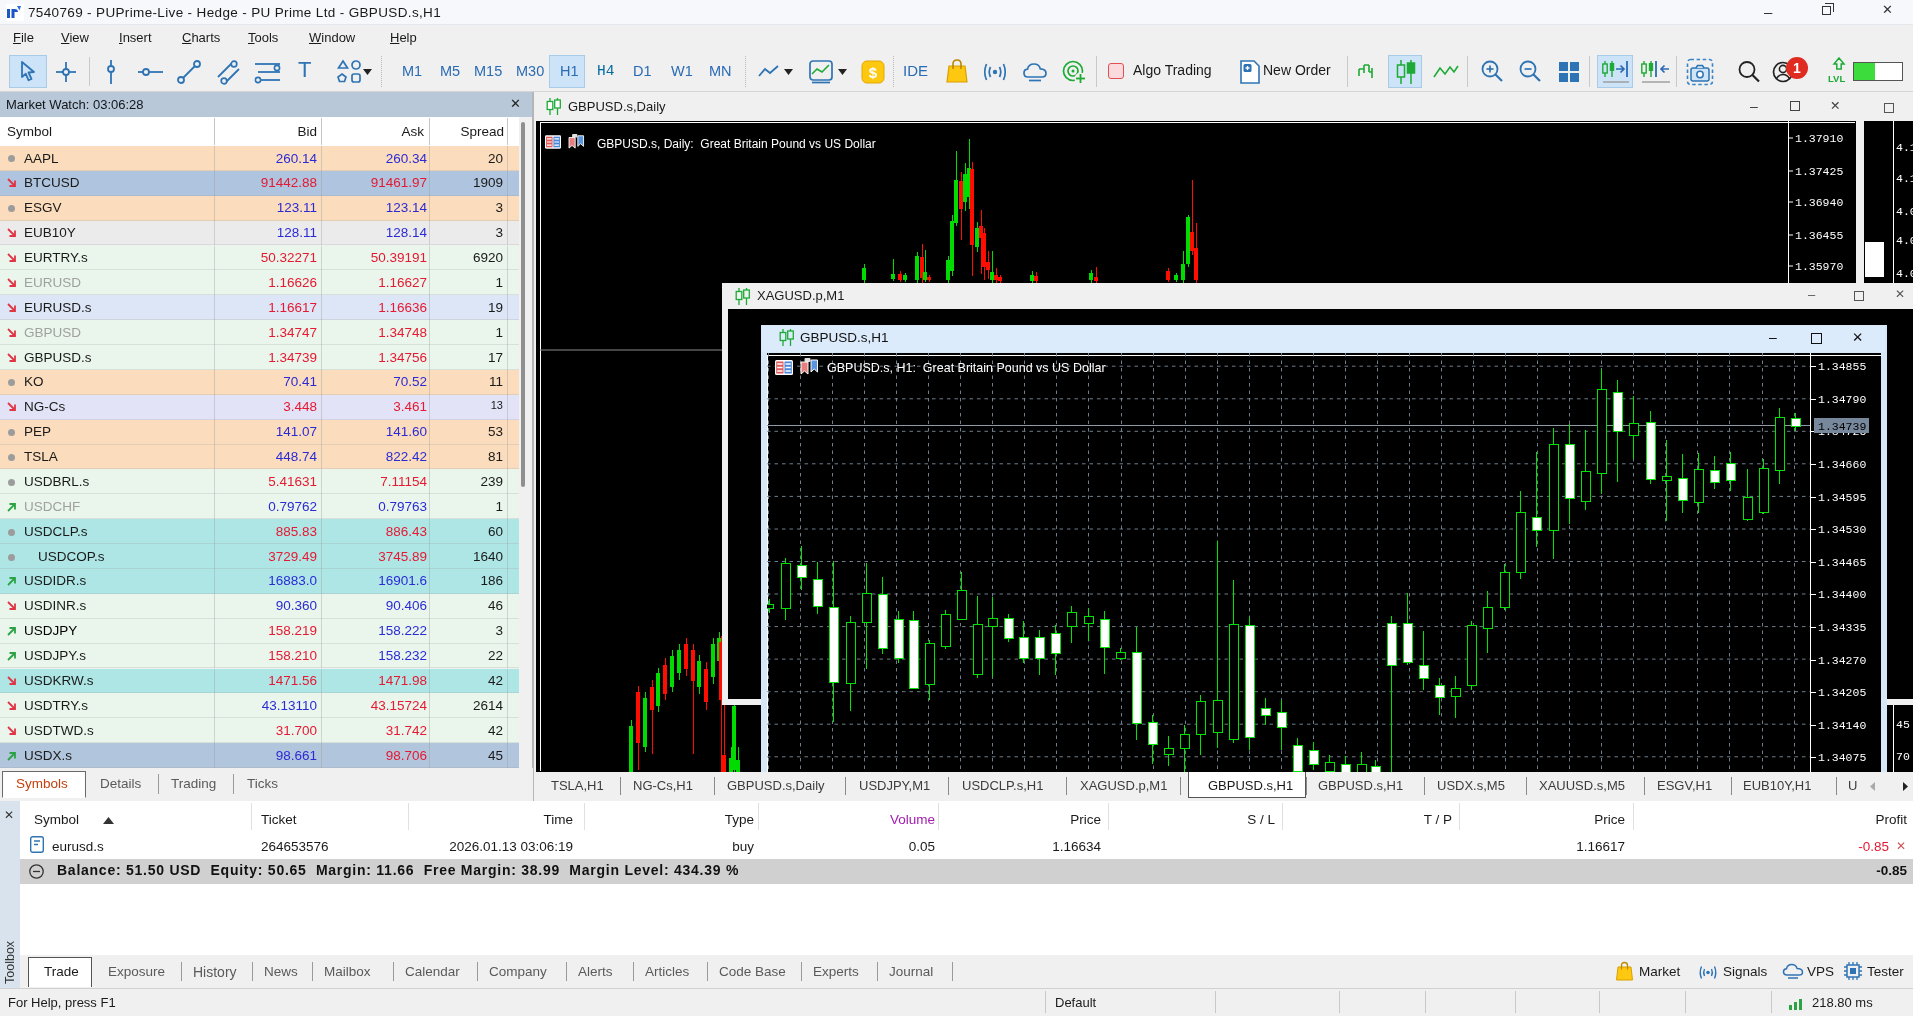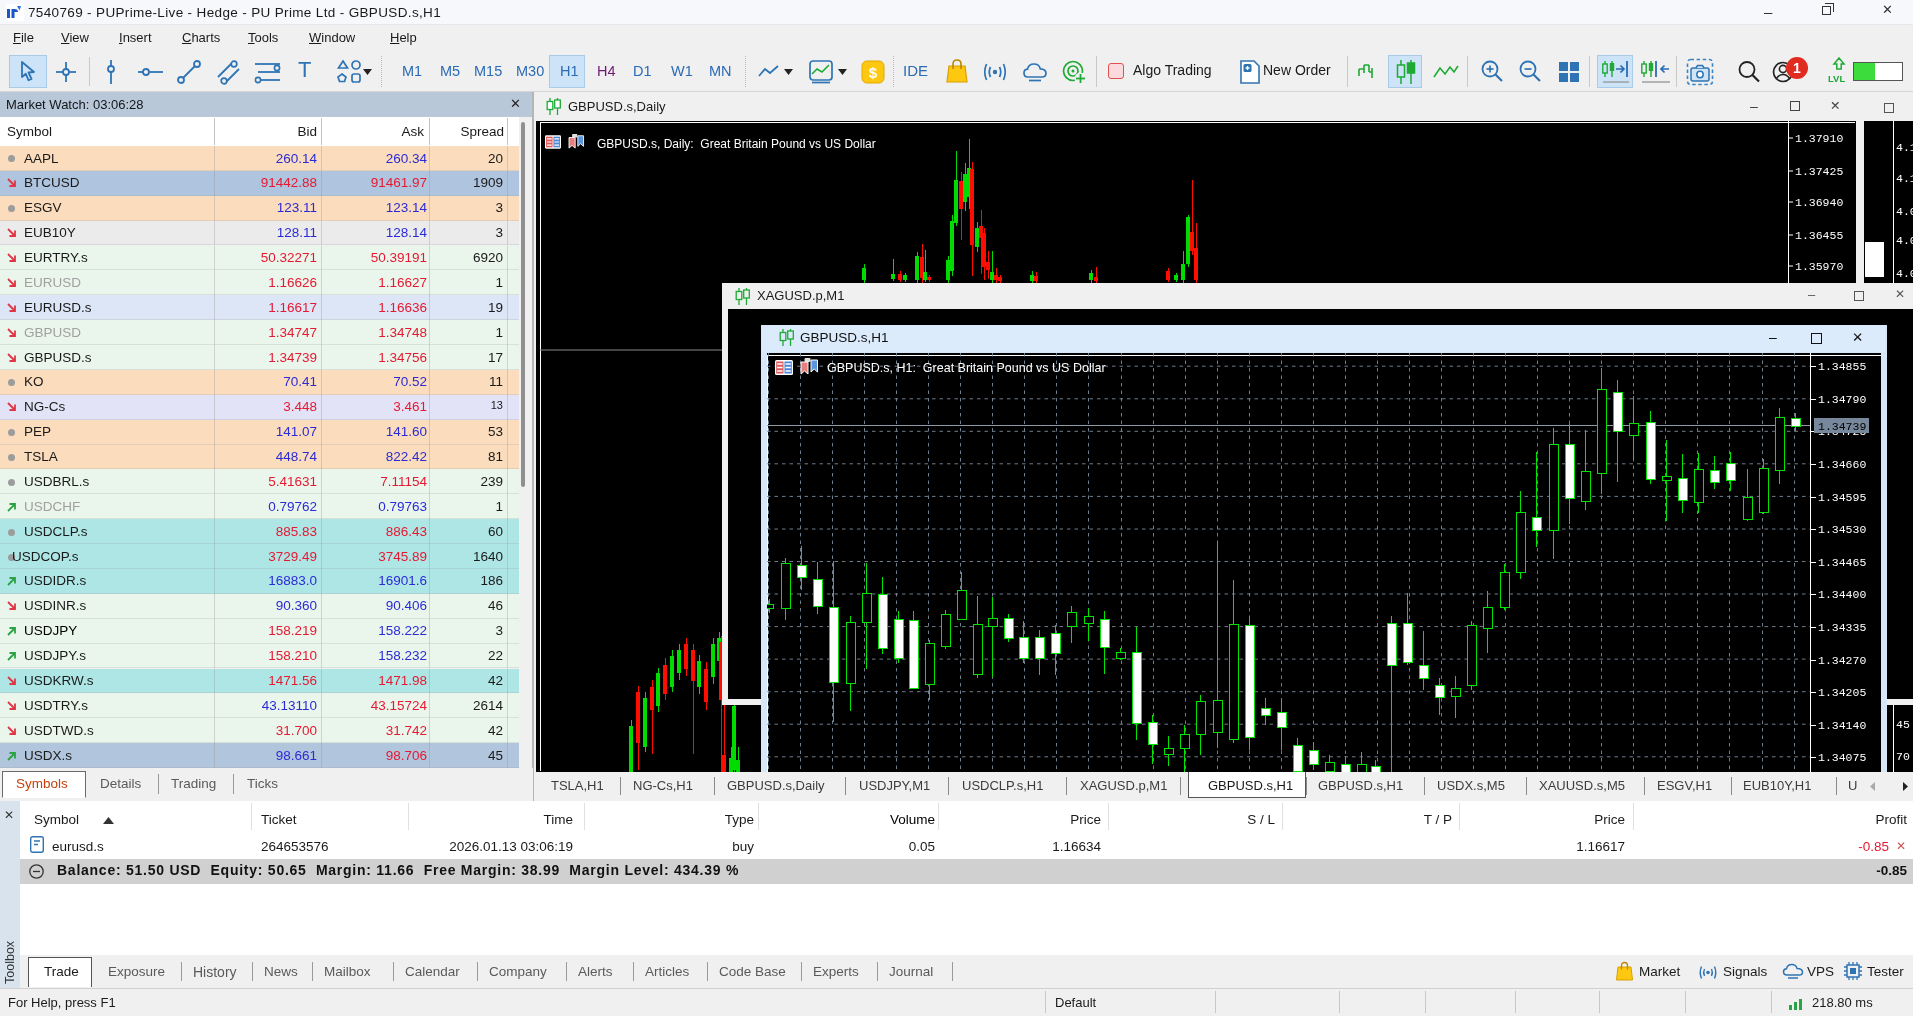--- a/index.html
+++ b/index.html
@@ -74,21 +74,21 @@
 <svg class="abs" style="left:363px;top:68px" width="10" height="8">
     <path d="M0 1 L9 1 L4.5 7 Z" fill="#222"></path>
   </svg>
 <div class="abs" style="left:381px;top:56px;width:1px;height:31px;border-left:1px dotted #b9b9b9"></div>
 <div class="abs" style="left:549px;top:55px;width:36px;height:33px;background:#cde3f7;border:1px solid #a8cbe8;"></div>
 <div class="txt" style="left:402px;top:63px;font-size:14.5px;color:#2a6bb4;">M1</div>
 <div class="txt" style="left:440px;top:63px;font-size:14.5px;color:#2a6bb4;">M5</div>
 <div class="txt" style="left:474px;top:63px;font-size:14.5px;color:#2a6bb4;">M15</div>
 <div class="txt" style="left:516px;top:63px;font-size:14.5px;color:#2a6bb4;">M30</div>
 <div class="txt" style="left:560px;top:63px;font-size:14.5px;color:#2a6bb4;">H1</div>
-<div class="txt" style="left:597px;top:63px;font-size:14.5px;color:#701a75;">H4</div>
+<div class="txt" style="left:597px;top:63px;font-size:14.5px;color:#0369a1;font-family:Liberation Mono, monospace;">H4</div>
 <div class="txt" style="left:633px;top:63px;font-size:14.5px;color:#2a6bb4;">D1</div>
 <div class="txt" style="left:671px;top:63px;font-size:14.5px;color:#2a6bb4;">W1</div>
 <div class="txt" style="left:709px;top:63px;font-size:14.5px;color:#2a6bb4;">MN</div>
 <div class="abs" style="left:745px;top:56px;width:1px;height:31px;border-left:1px dotted #b9b9b9"></div>
 <svg class="abs" style="left:757px;top:64px" width="24" height="16" viewBox="0 0 24 16">
     <path d="M2 12 L8 5 L13 9 L21 2" fill="none" stroke="#2e74b5" stroke-width="1.8"></path>
   </svg>
 <svg class="abs" style="left:784px;top:68px" width="10" height="8">
     <path d="M0 1 L9 1 L4.5 7 Z" fill="#222"></path>
   </svg>
@@ -400,21 +400,21 @@
 <div class="txt" style="left:24px;top:523.7px;font-size:13.5px;color:#1a1a1a;">USDCLP.s</div>
 <div class="txt" style="right:1596px;top:523.7px;font-size:13.5px;color:#e51932;">885.83</div>
 <div class="txt" style="right:1486px;top:523.7px;font-size:13.5px;color:#e51932;">886.43</div>
 <div class="txt" style="right:1410px;top:523.7px;font-size:13.5px;color:#1a1a1a;">60</div>
 <div class="abs" style="left:214px;top:519.2px;width:1px;height:24.88px;background:rgba(150,150,150,0.35)"></div>
 <div class="abs" style="left:321px;top:519.2px;width:1px;height:24.88px;background:rgba(150,150,150,0.35)"></div>
 <div class="abs" style="left:429px;top:519.2px;width:1px;height:24.88px;background:rgba(150,150,150,0.35)"></div>
 <div class="abs" style="left:507px;top:519.2px;width:1px;height:24.88px;background:rgba(150,150,150,0.35)"></div>
 <div class="abs" style="left:0px;top:544.1px;width:519px;height:24.88px;background:#aee6e6;border-bottom:1px solid rgba(160,160,160,0.25)"></div>
 <div class="abs" style="left:8px;top:553.5px;width:7px;height:7px;border-radius:50%;background:#9c9c9c"></div>
-<div class="txt" style="left:12px;top:548.5799999999999px;font-size:13.5px;color:#1a1a1a;text-align:right;">USDCOP.s</div>
+<div class="txt" style="left:38px;top:548.5799999999999px;font-size:13.5px;color:#1a1a1a;text-align:right;">USDCOP.s</div>
 <div class="txt" style="right:1596px;top:548.5799999999999px;font-size:13.5px;color:#e51932;">3729.49</div>
 <div class="txt" style="right:1486px;top:548.5799999999999px;font-size:13.5px;color:#e51932;">3745.89</div>
 <div class="txt" style="right:1410px;top:548.5799999999999px;font-size:13.5px;color:#1a1a1a;">1640</div>
 <div class="abs" style="left:214px;top:544.1px;width:1px;height:24.88px;background:rgba(150,150,150,0.35)"></div>
 <div class="abs" style="left:321px;top:544.1px;width:1px;height:24.88px;background:rgba(150,150,150,0.35)"></div>
 <div class="abs" style="left:429px;top:544.1px;width:1px;height:24.88px;background:rgba(150,150,150,0.35)"></div>
 <div class="abs" style="left:507px;top:544.1px;width:1px;height:24.88px;background:rgba(150,150,150,0.35)"></div>
 <div class="abs" style="left:0px;top:569.0px;width:519px;height:24.88px;background:#aee6e6;border-bottom:1px solid rgba(160,160,160,0.25)"></div>
 <svg class="abs" style="left:5px;top:574.4px" width="14" height="14" viewBox="0 0 14 14">
     <path d="M3 11 L10 4 M10 9.5 L10 4 L4.5 4" fill="none" stroke="#2ba345" stroke-width="1.8"></path>
@@ -965,21 +965,21 @@
 <div class="abs" style="left:0px;top:801px;width:20px;height:187px;background:#d9e3ee;"></div>
 <div class="txt" style="left:4px;top:808px;font-size:12px;color:#333;">✕</div>
 <div class="txt" style="left:3px;top:984px;font-size:12.5px;color:#333;transform:rotate(-90deg);transform-origin:0 0;">Toolbox</div>
 <div class="txt" style="left:34px;top:812px;font-size:13.5px;color:#1a1a1a;">Symbol</div>
 <svg class="abs" style="left:103px;top:817px" width="11" height="7">
     <path d="M5.5 0 L11 7 L0 7 Z" fill="#333"></path>
   </svg>
 <div class="txt" style="left:261px;top:812px;font-size:13.5px;color:#1a1a1a;">Ticket</div>
 <div class="txt" style="right:1340px;top:812px;font-size:13.5px;color:#1a1a1a;">Time</div>
 <div class="txt" style="right:1159px;top:812px;font-size:13.5px;color:#1a1a1a;">Type</div>
-<div class="txt" style="right:978px;top:812px;font-size:13.5px;color:#000000;">Volume</div>
+<div class="txt" style="right:978px;top:812px;font-size:13.5px;color:#a21caf;">Volume</div>
 <div class="txt" style="right:812px;top:812px;font-size:13.5px;color:#1a1a1a;">Price</div>
 <div class="txt" style="right:638px;top:812px;font-size:13.5px;color:#1a1a1a;">S / L</div>
 <div class="txt" style="right:461px;top:812px;font-size:13.5px;color:#1a1a1a;">T / P</div>
 <div class="txt" style="right:288px;top:812px;font-size:13.5px;color:#1a1a1a;">Price</div>
 <div class="txt" style="right:6px;top:812px;font-size:13.5px;color:#1a1a1a;">Profit</div>
 <div class="abs" style="left:251px;top:803px;width:1px;height:27px;background:#e0e0e0"></div>
 <div class="abs" style="left:408px;top:803px;width:1px;height:27px;background:#e0e0e0"></div>
 <div class="abs" style="left:584px;top:803px;width:1px;height:27px;background:#e0e0e0"></div>
 <div class="abs" style="left:758px;top:803px;width:1px;height:27px;background:#e0e0e0"></div>
 <div class="abs" style="left:938px;top:803px;width:1px;height:27px;background:#e0e0e0"></div>

